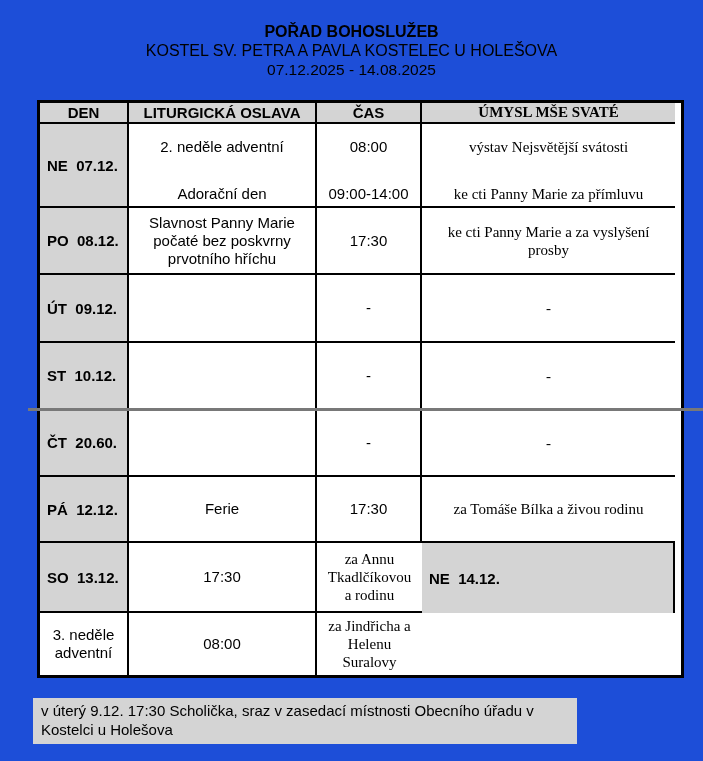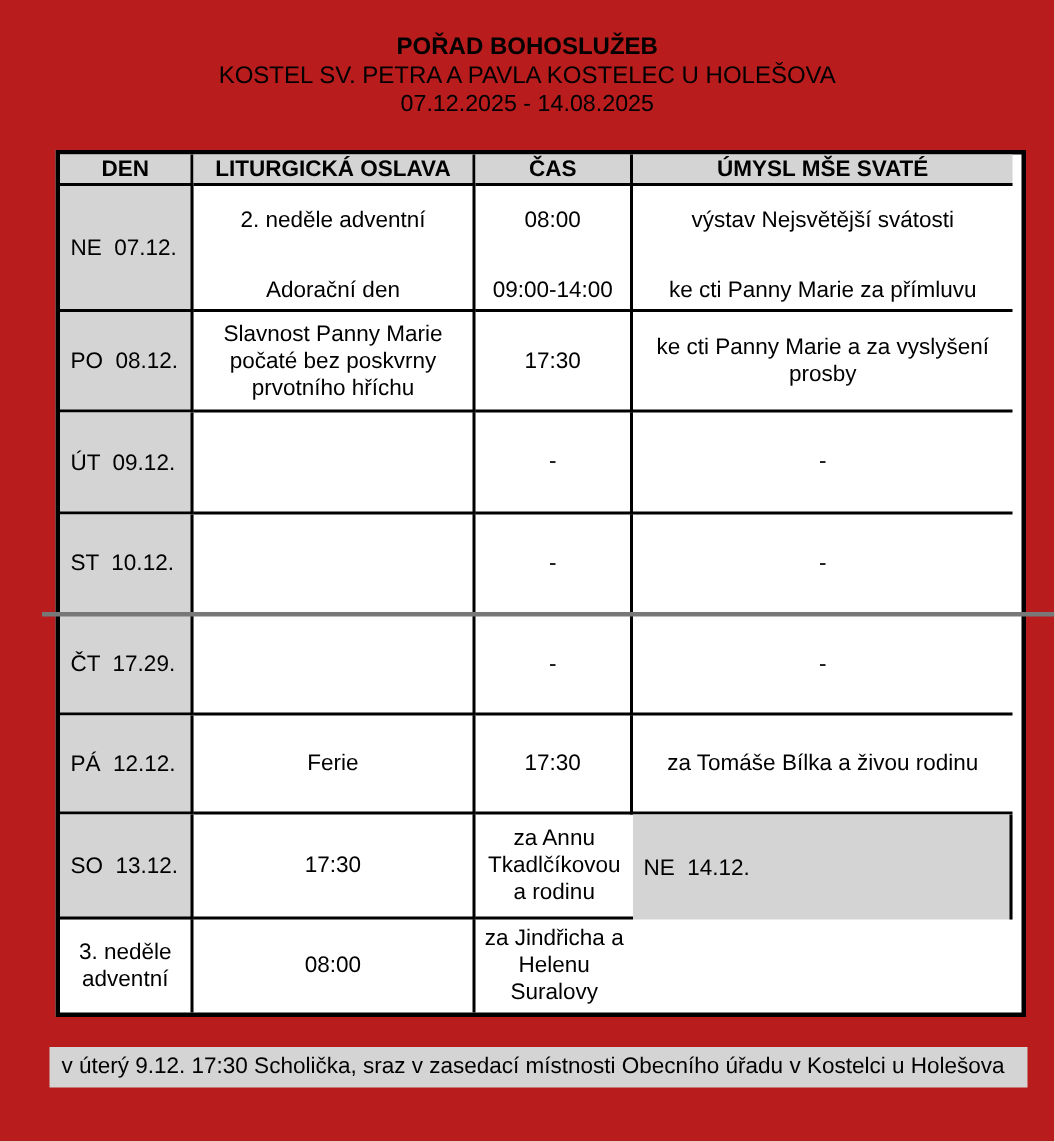--- a/index.html
+++ b/index.html
@@ -1,20 +1,20 @@
 <!DOCTYPE html>
 <html><head>
 <meta charset="utf-8">
 <style>
   html, body { margin: 0; padding: 0; background: #fff; }
   .page {
     position: relative;
     width: 703px;
     height: 761px;
-    background: #b91c1c;
+    background: #1d4ed8;
     font-family: "Liberation Sans", sans-serif;
     color: #000;
     overflow: hidden;
   }
   .doc-header { padding-top: 22px; text-align: center; }
   .doc-header .title1 { font-size: 16px; font-weight: bold; line-height: 19px; }
   .doc-header .title2 { font-size: 16px; font-weight: normal; line-height: 19px; }
   .doc-header .daterange { font-size: 15.5px; font-weight: normal; line-height: 19px; }
 
   .schedule-table {
@@ -29,34 +29,34 @@
     display: grid;
     grid-template-columns: 89px 188px 105px 253px;
     grid-template-rows: 21px 84px 67px 68px 67px 67px 66px 70px 62px;
   }
   .cell {
     box-sizing: border-box;
     border-right: 2px solid #000;
     border-bottom: 2px solid #000;
     overflow: hidden;
   }
-  .cell.last-col { border-right: 0; }
+  .cell.last-col { border-right: 0; font-family: Liberation Serif, serif; }
   .cell.last-row { border-bottom: 0; }
   .hcell {
     background: #d4d4d4;
     font-weight: bold;
     font-size: 15px;
     display: flex;
     align-items: center;
     justify-content: center;
     text-align: right;
   }
   .day {
     background: #d4d4d4;
-    font-weight: normal;
+    font-weight: bold;
     font-size: 15px;
     display: flex;
     align-items: center;
     padding-left: 7px;
     white-space: pre;
     text-align: right;
   }
   .body {
     font-size: 15px;
     line-height: 18px;
@@ -79,21 +79,21 @@
     top: 408px;
     width: 675px;
     height: 3px;
     background: #787878;
     z-index: 5;
   }
   .footer-note {
     position: absolute;
     left: 33px;
     top: 698px;
-    width: 652px;
+    width: 544px;
     box-sizing: border-box;
     background: #d4d4d4;
     font-size: 15px;
     line-height: 19px;
     padding: 3px 8px 5px 8px;
   }
 </style>
 </head>
 <body>
 
@@ -146,21 +146,21 @@
       <div class="cell day">ST  10.12.</div>
       <div class="cell body">
         <div class="entry"></div>
       </div>
       <div class="cell body">
         <div class="entry">-</div>
       </div>
       <div class="cell body last-col">
         <div class="entry">-</div>
       </div>
-      <div class="cell day">ČT  17.29.</div>
+      <div class="cell day">ČT  20.60.</div>
       <div class="cell body">
         <div class="entry"></div>
       </div>
       <div class="cell body">
         <div class="entry">-</div>
       </div>
       <div class="cell body last-col">
         <div class="entry">-</div>
       </div>
       <div class="cell day">PÁ  12.12.</div>

